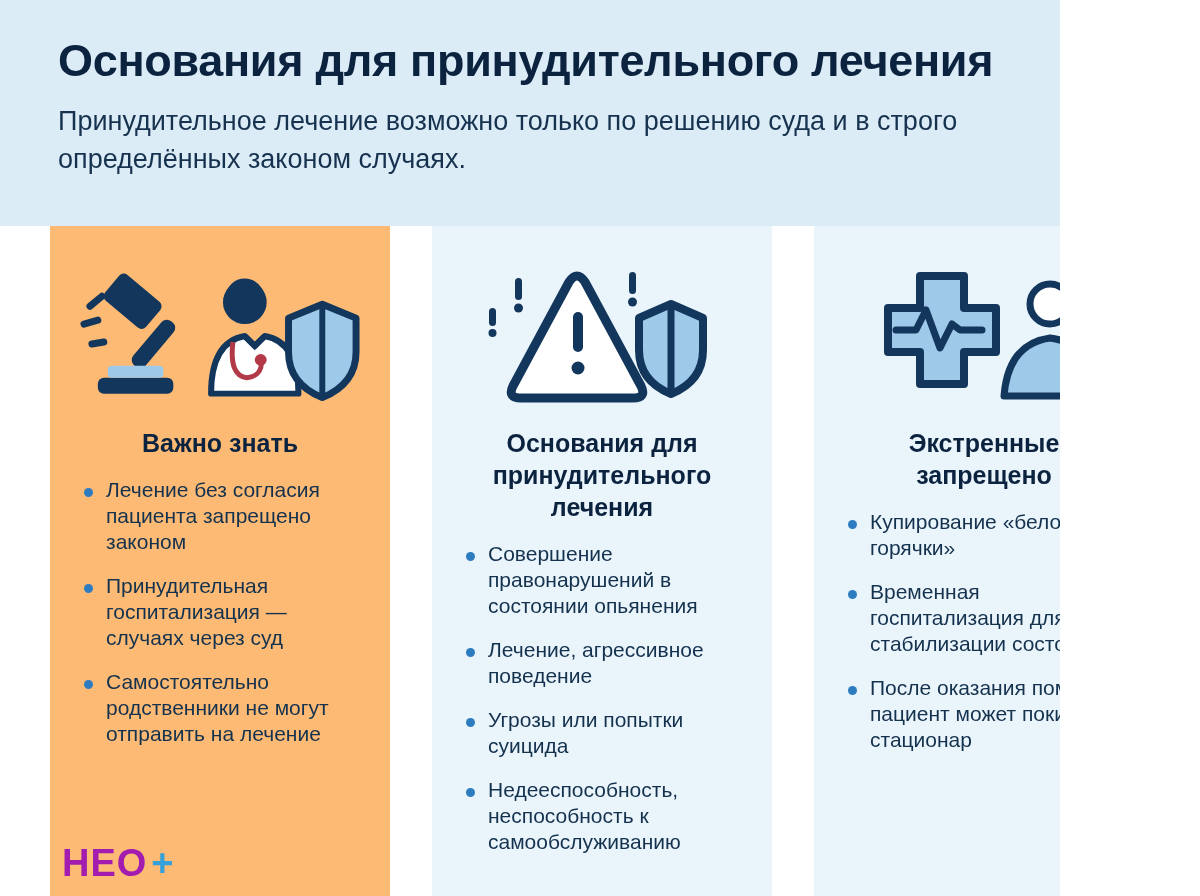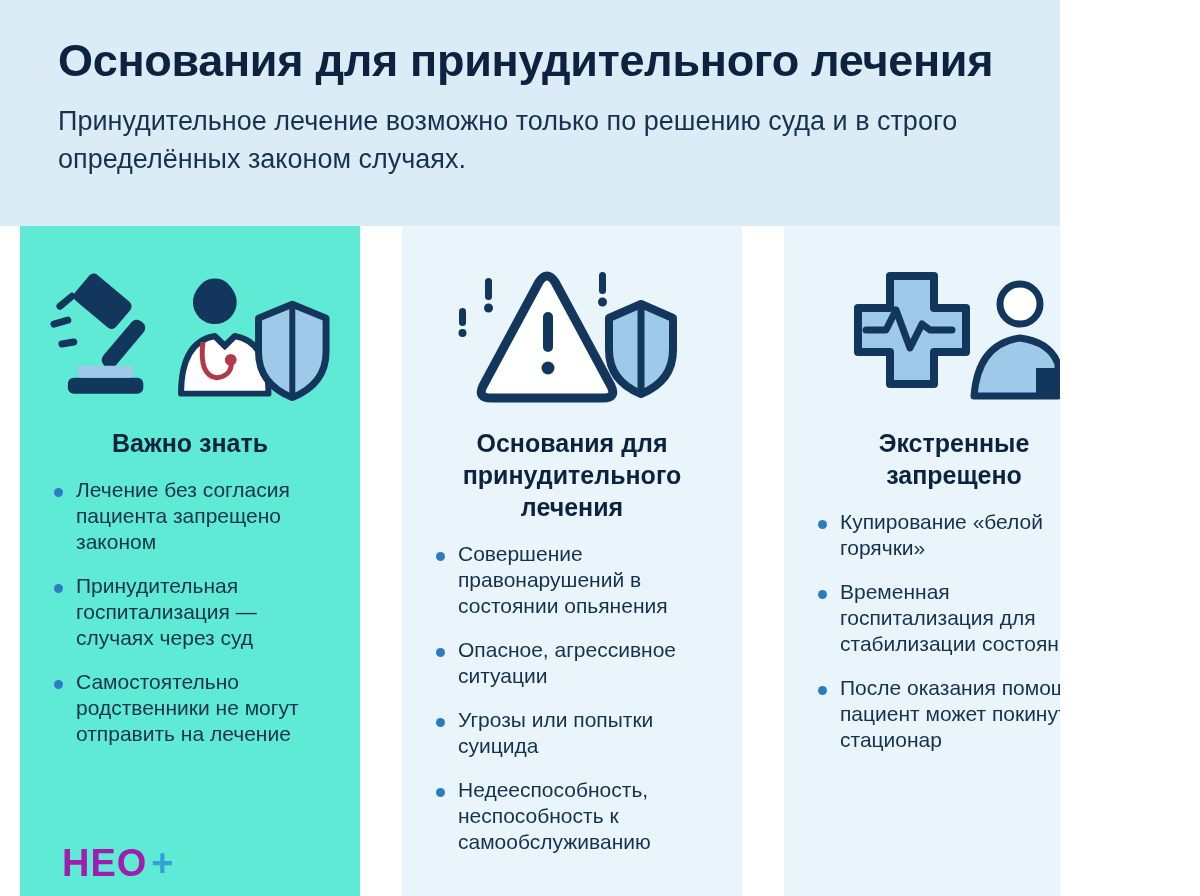--- a/index.html
+++ b/index.html
@@ -87,21 +87,21 @@
     height: 670px;
     display: flex;
   }
   .col {
     position: relative;
     width: 340px;
     background: #eaf4fb;
     box-sizing: border-box;
     padding: 26px 26px 0 26px;
   }
-  .col.c1 { margin-left: 20px; background: #5eead4; }
+  .col.c1 { margin-left: 50px; background: #fdba74; }
   .col.c2 { margin-left: 42px; background: #eaf4fb; }
   .col.c3 { margin-left: 42px; background: #eaf4fb; }
 
   .icon-box {
     height: 175px;
     display: flex;
     align-items: center;
     justify-content: center;
   }
   .col-title {
@@ -228,21 +228,21 @@
             <rect x="96" y="52" width="10" height="40" rx="5" fill="#12365c"></rect>
             <circle cx="101" cy="108" r="6.5" fill="#12365c"></circle>
 
             <path d="M162 58 l32 -14 l32 14 v32 q0 31 -32 44 q-32 -13 -32 -44 z" fill="#9fc9e8" stroke="#12365c" stroke-width="8" stroke-linejoin="round"></path>
             <path d="M194 44 v90" stroke="#12365c" stroke-width="7"></path>
           </svg>
         </div>
         <div class="col-title">Основания для принудительного лечения</div>
         <ul class="bullets">
           <li>Совершение правонарушений в состоянии опьянения</li>
-          <li>Опасное, агрессивное ситуации</li>
+          <li>Лечение, агрессивное поведение</li>
           <li>Угрозы или попытки суицида</li>
           <li>Недееспособность, неспособность к самообслуживанию</li>
         </ul>
       </div>
 
       <div class="col c3">
         <div class="icon-box">
           <svg width="260" height="160" viewBox="0 0 260 160" xmlns="http://www.w3.org/2000/svg">
 
             <path d="M66 16 h44 v32 h32 v44 h-32 v32 h-44 v-32 h-32 v-44 h32 z" fill="#9fc9e8" stroke="#12365c" stroke-width="8" stroke-linejoin="round"></path>

